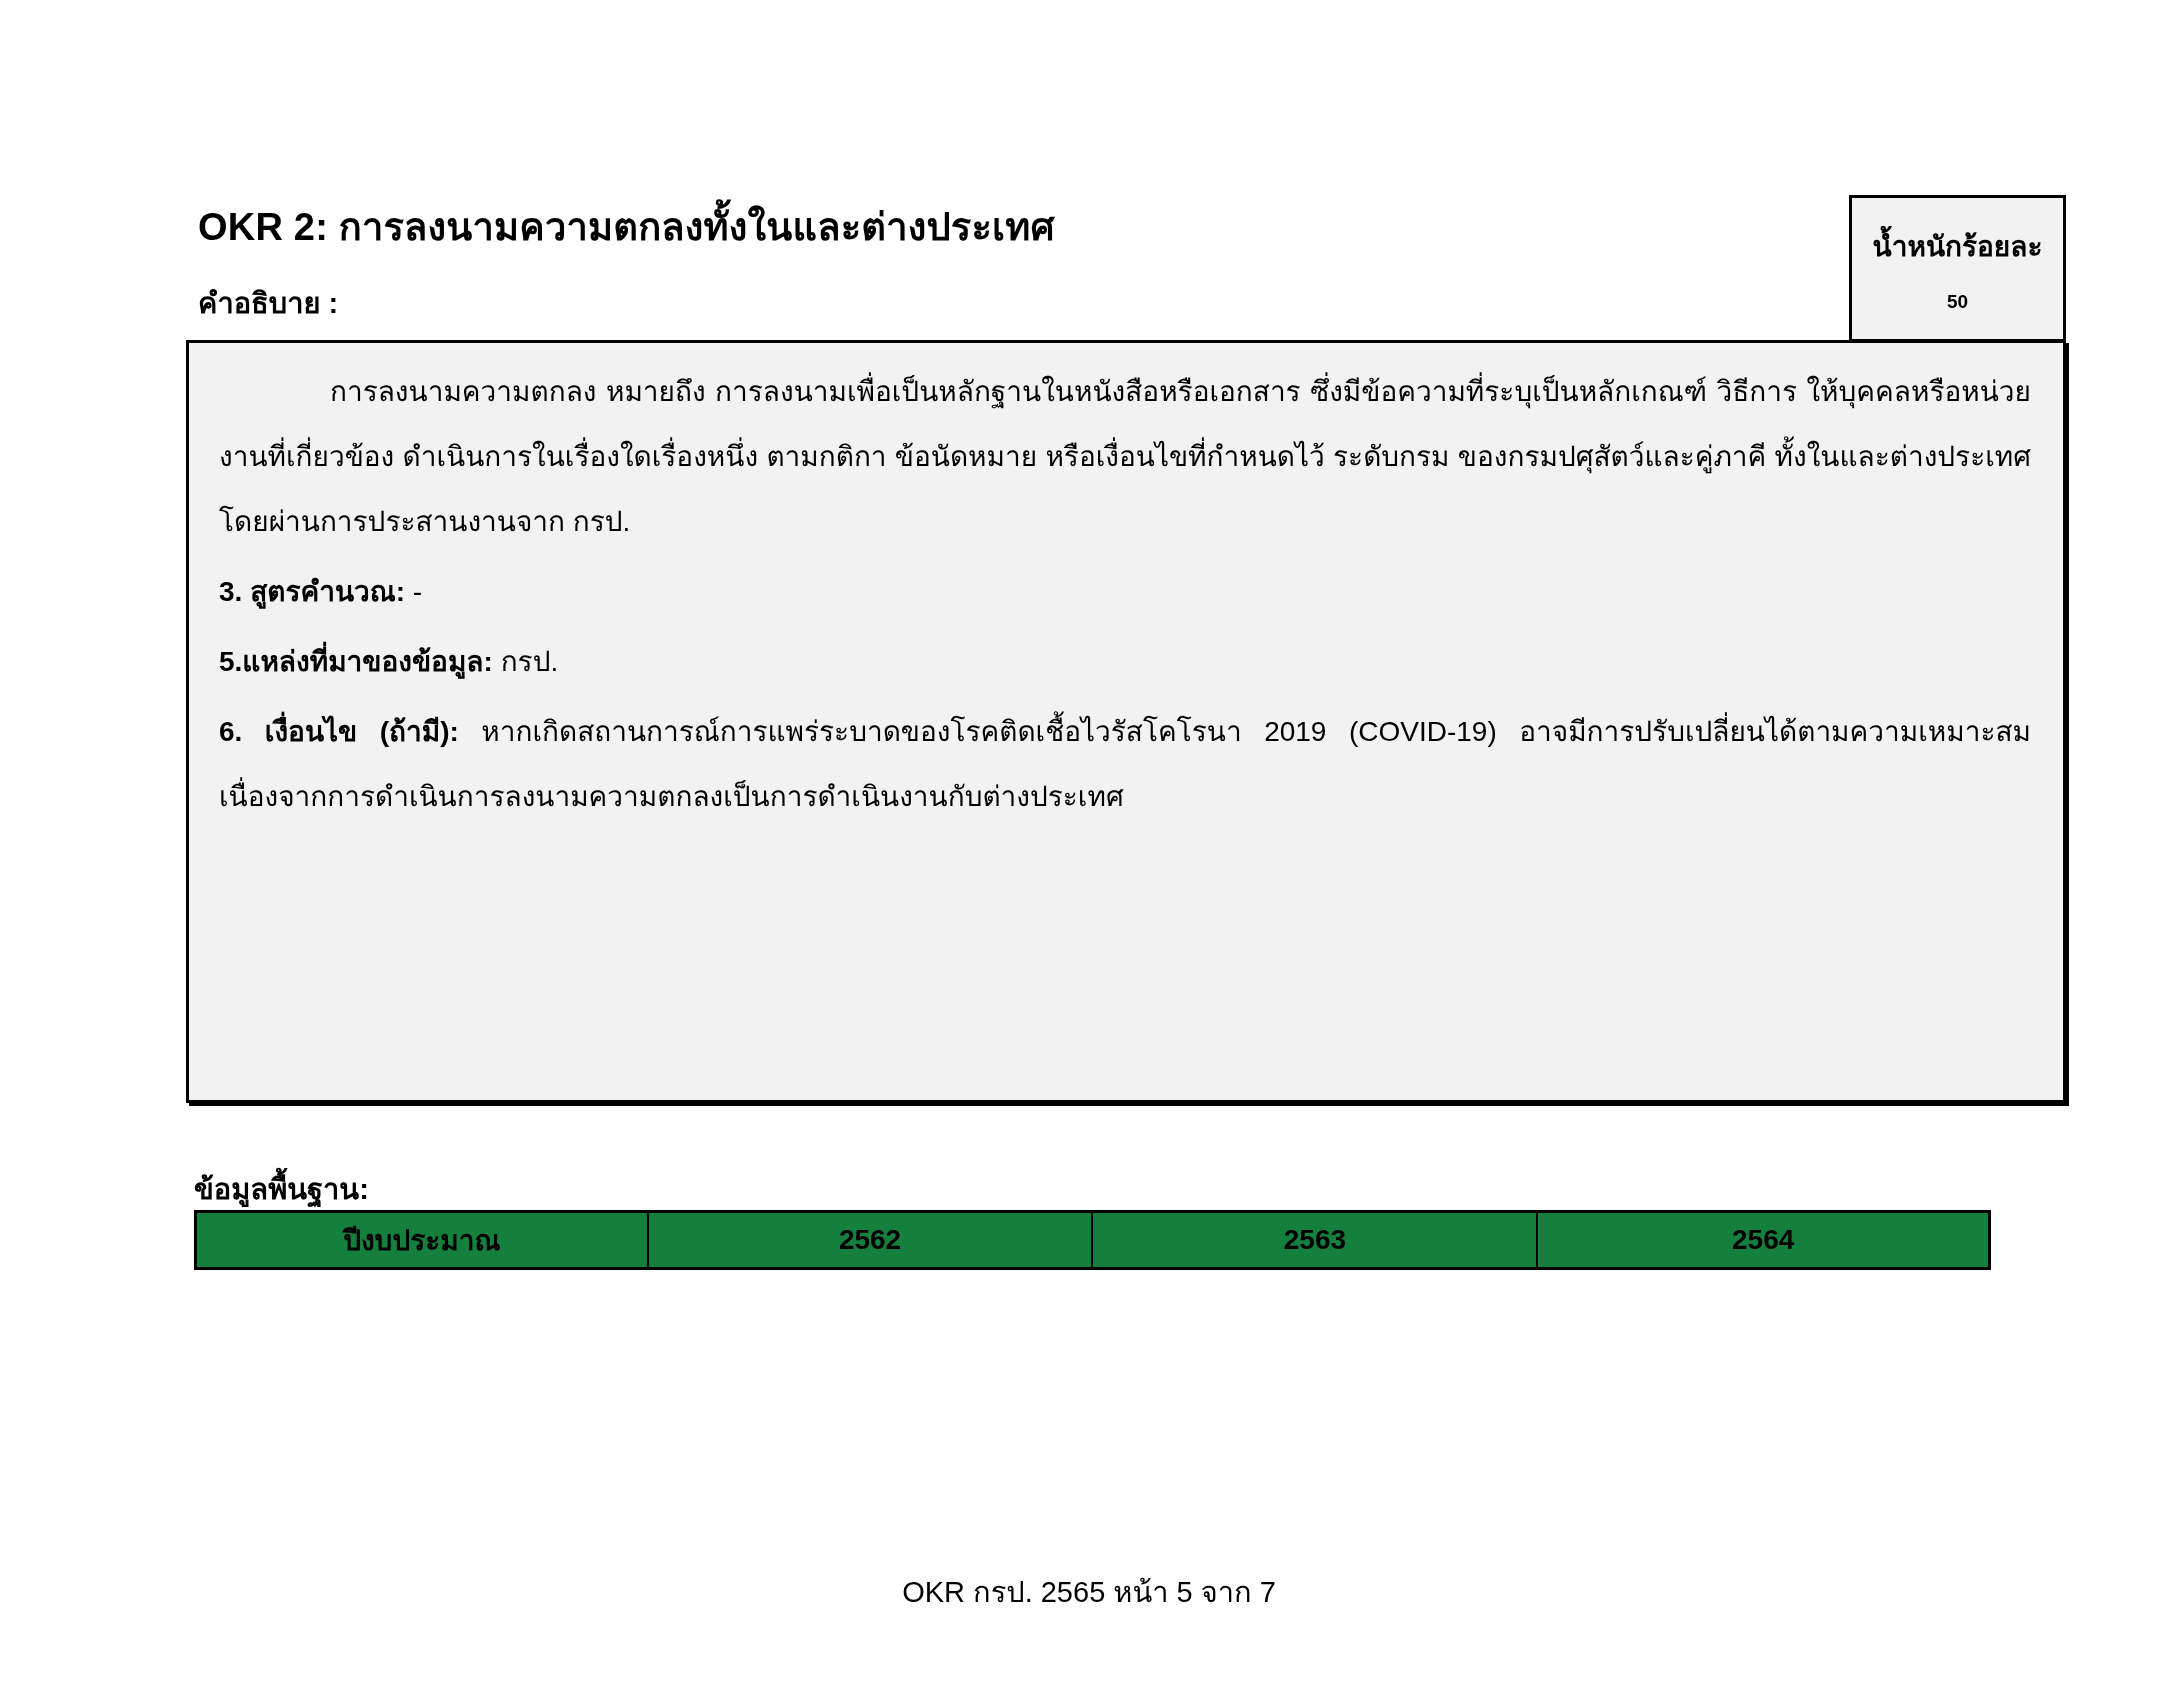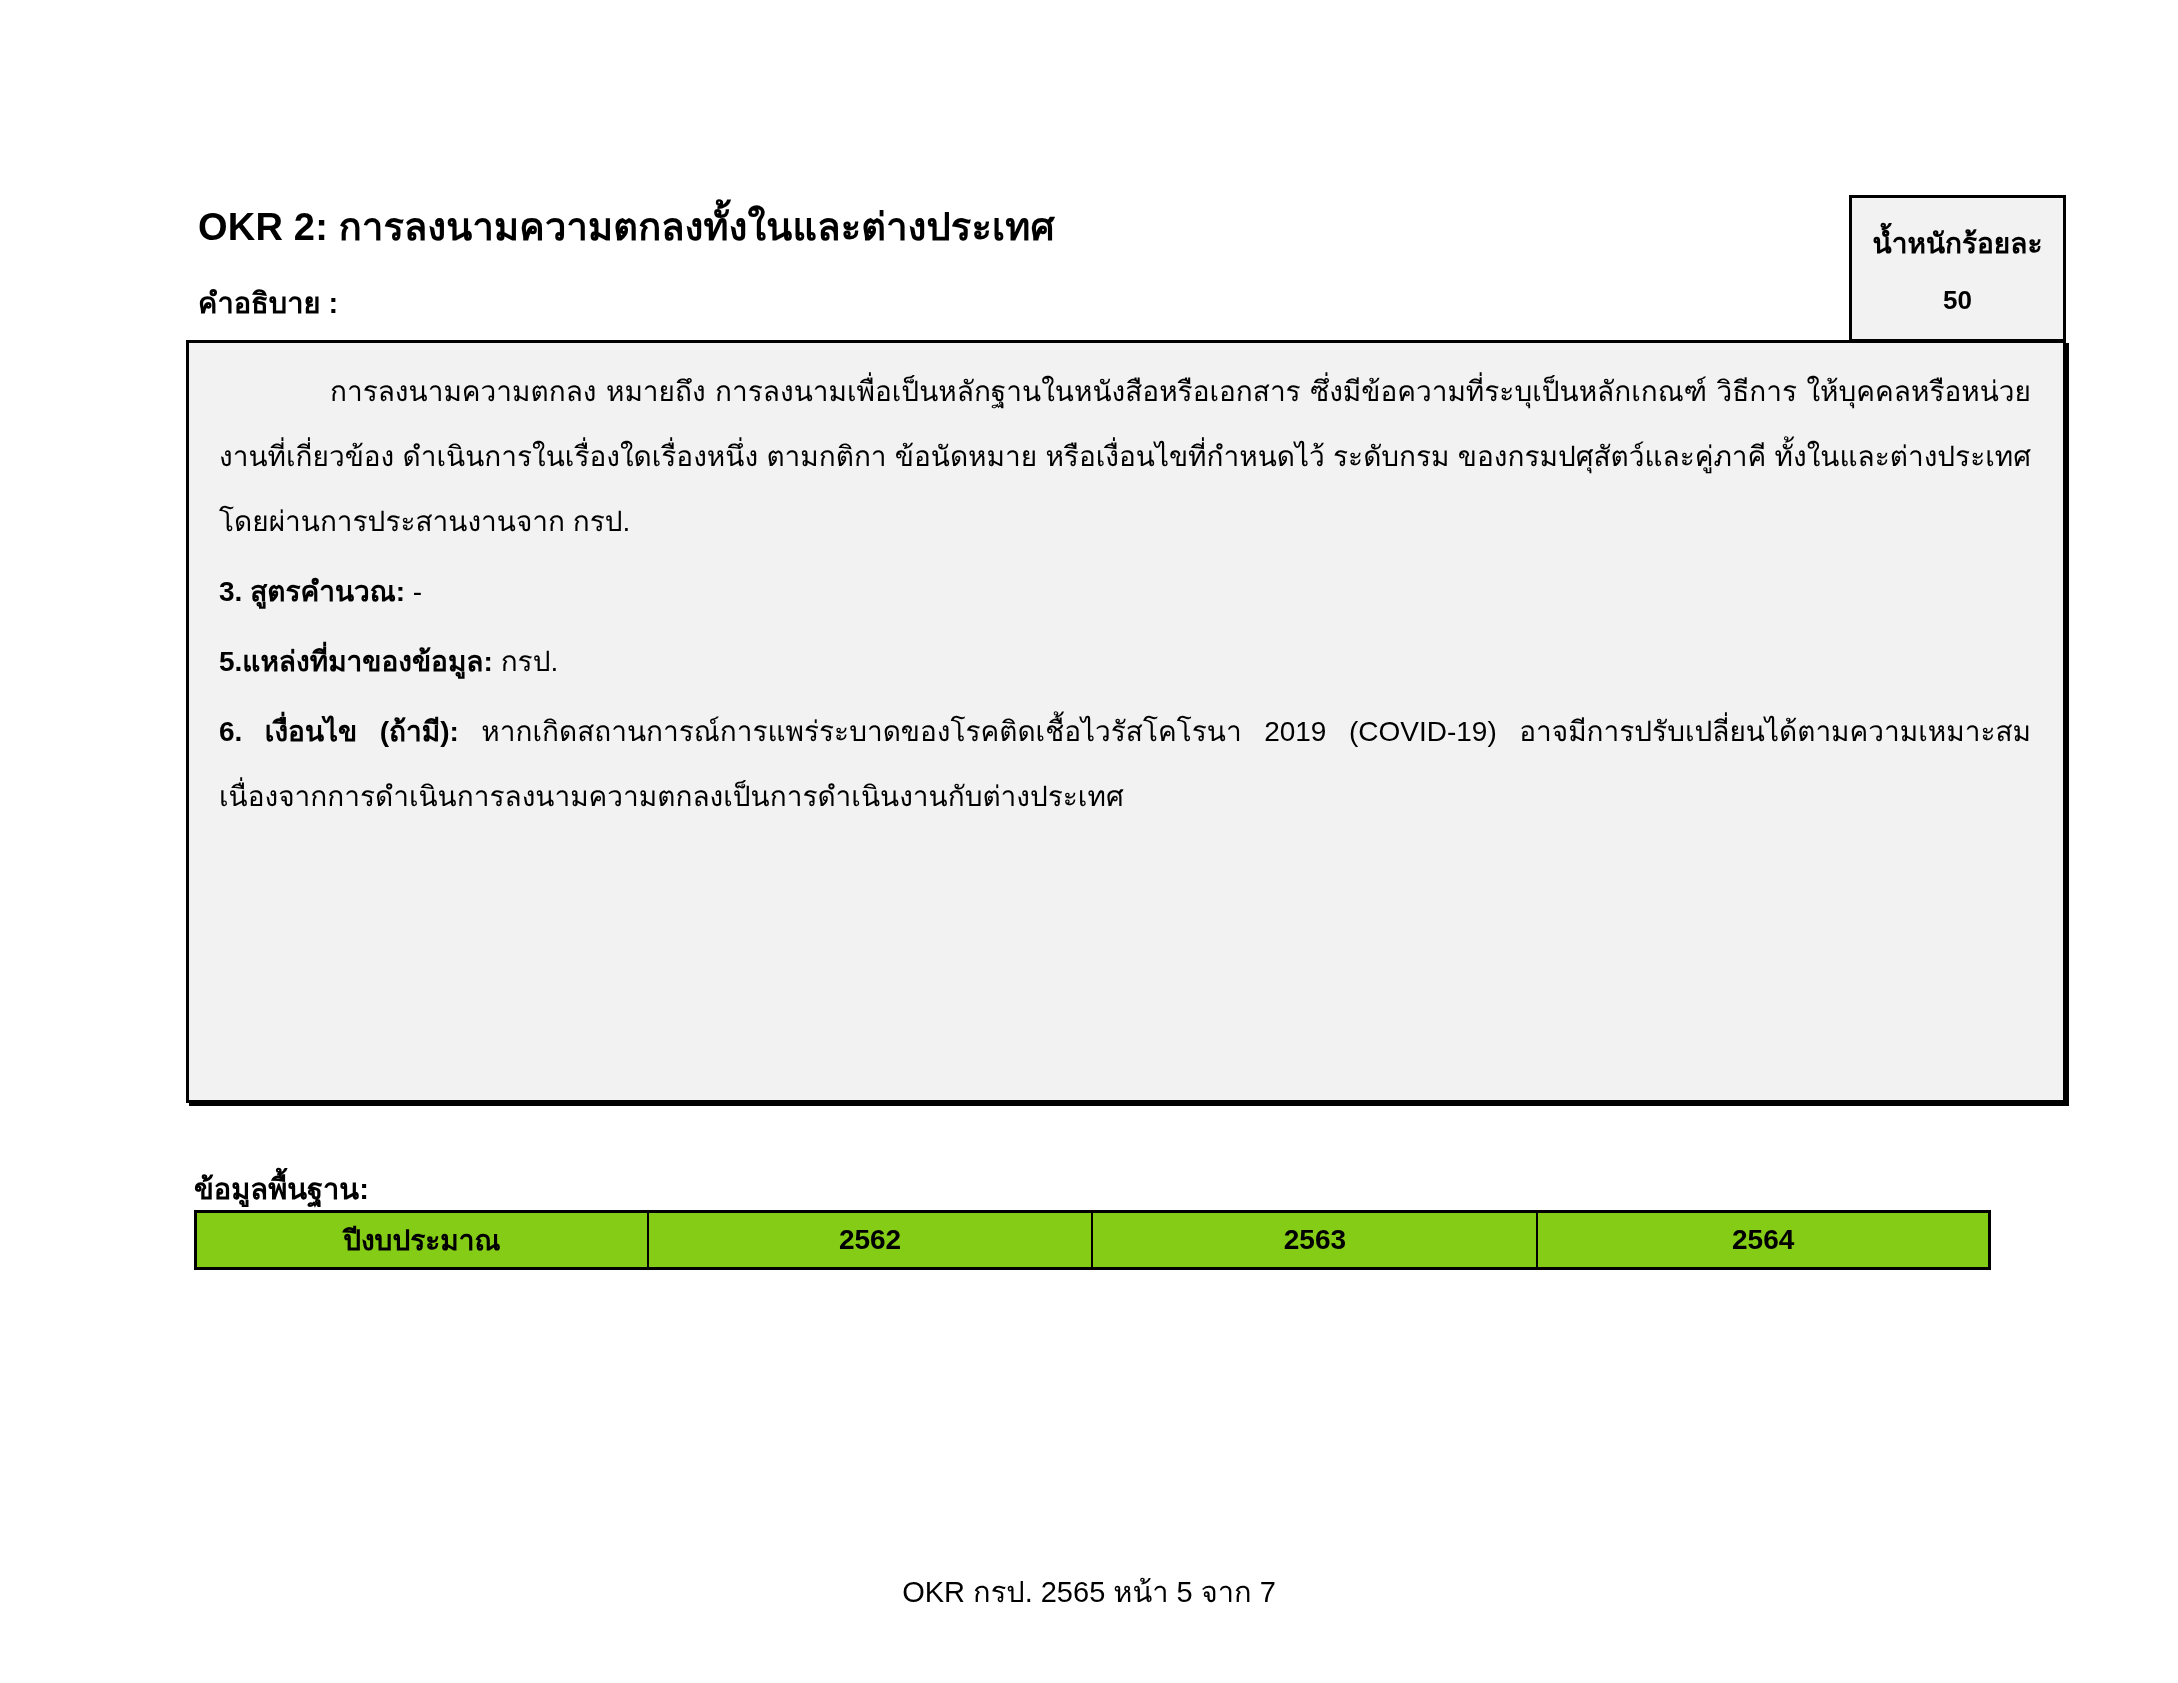--- a/index.html
+++ b/index.html
@@ -23,21 +23,21 @@
   }
 
   .weight-box {
     position:absolute; left:1849px; top:195px;
     width:217px; height:147px; box-sizing:border-box;
     background:#f2f2f2; border:3px solid #000;
     display:flex; flex-direction:column; justify-content:space-evenly;
     padding:4px 6px; text-align:center;
   }
   .weight-box .wl { font-size:28px; font-weight:bold; }
-  .weight-box .wv { font-size:26px; font-weight:bold; }
+  .weight-box .wv { font-size:19px; font-weight:bold; }
 
   .criteria-box {
     position:absolute; left:186px; top:340px;
     width:1880px; height:763px; box-sizing:border-box;
     background:#f2f2f2; border:3px solid #000;
     box-shadow:3px 3px 0 #000;
     padding:16px 32px 0 30px;
     overflow:hidden;
   }
   .criteria-box p {
@@ -48,21 +48,21 @@
   .criteria-box p.first-label { text-align:left; }
   .indent-para { text-indent:111px; }
 
   .baseline-heading {
     position:absolute; left:194px; top:1166px;
     font-size:29px; font-weight:bold;
   }
   .baseline-table {
     position:absolute; left:194px; top:1210px;
     width:1797px; border-collapse:collapse; table-layout:fixed;
-    background:#84cc16;
+    background:#15803d;
     border:3px solid #000;
   }
   .baseline-table td {
     border:2px solid #000;
     height:54px; text-align:center; vertical-align:middle;
     font-size:28px; padding:0 8px;
   }
   .baseline-table tr.hdr td { font-weight:bold; border-bottom:3px solid #000; }
   .baseline-table td.rowlabel { font-weight:bold; }
 

